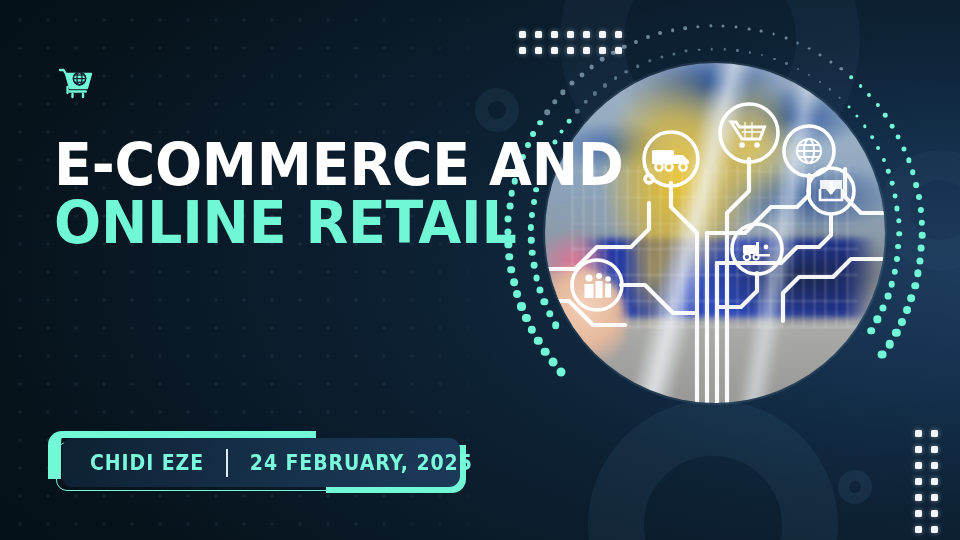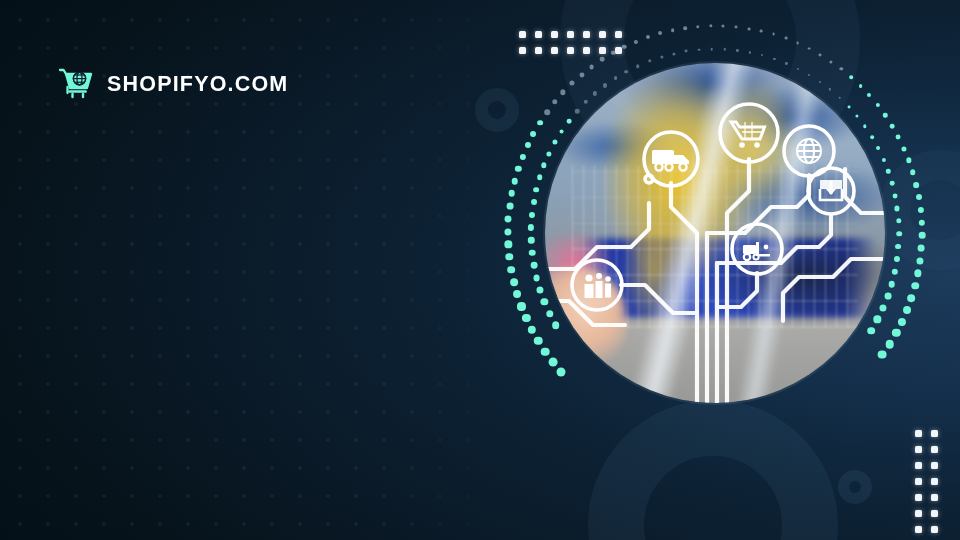--- a/index.html
+++ b/index.html
@@ -599,19 +599,32 @@
       </g>
       <g fill="none" stroke="#0d2030" stroke-width="1.25">
         <circle cx="23.5" cy="14.6" r="6.2" fill="#73f8d7"></circle>
         <circle cx="23.5" cy="14.6" r="6.2"></circle>
         <ellipse cx="23.5" cy="14.6" rx="2.5" ry="6.2"></ellipse>
         <path d="M17.3 14.6 H29.7"></path>
         <path d="M18.5 11 H28.5"></path>
         <path d="M18.5 18.2 H28.5"></path>
       </g>
     </svg>
-    <span class="logo-text">SHOPIFYO.COM</span>
   </div>
 
-
-
+  <div class="title">
+    <div class="title-line title-line-1">E-COMMERCE AND</div>
+    <div class="title-line title-line-2">ONLINE RETAIL</div>
+  </div>
+
+
+  <div class="badge-wrap">
+    <div class="badge-bracket-tl"></div>
+    <div class="badge-bracket-br"></div>
+    <div class="badge-outline"></div>
+    <div class="badge-plate">
+      <span class="badge-author">CHIDI EZE</span>
+      <span class="badge-sep"></span>
+      <span class="badge-date">24 FEBRUARY, 2025</span>
+    </div>
+  </div>
 
 </div>
 
 </body></html>

